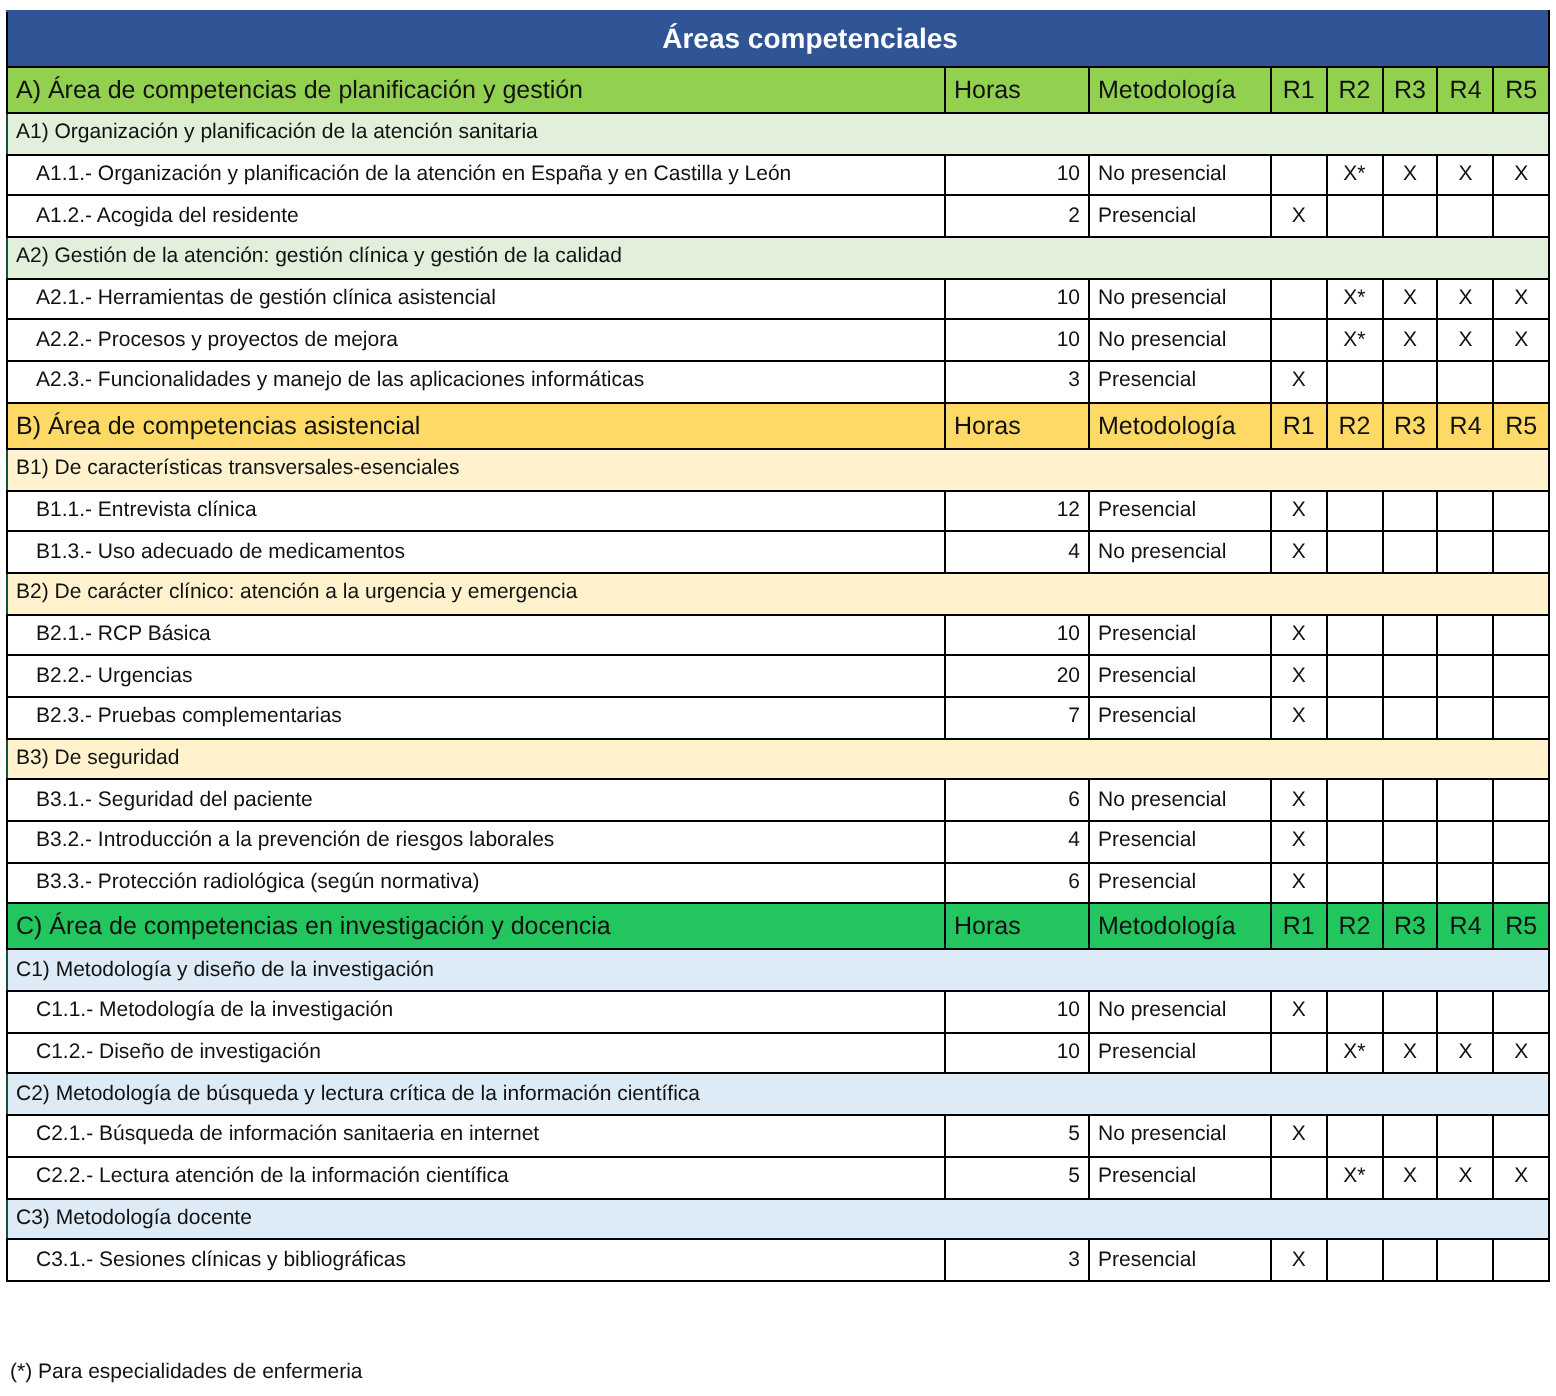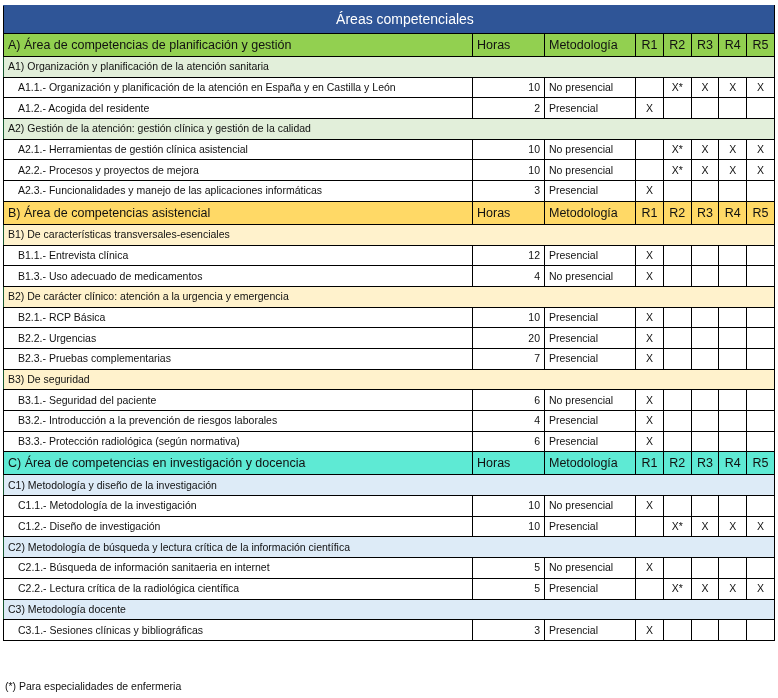--- a/index.html
+++ b/index.html
@@ -6,26 +6,26 @@
   body { width: 778px; height: 698px; position: relative; overflow: hidden;
          font-family: "Liberation Sans", sans-serif; color: #111; }
   table.grid { position: absolute; left: 3px; top: 5px; width: 771px;
                border-collapse: collapse; table-layout: fixed; }
   table.grid td { border: 1px solid #000; padding: 0 4px; font-size: 10.5px;
                   white-space: nowrap; overflow: hidden; height: 19.7px; line-height: 19px; }
   col.c-desc { width: 469px; }
   col.c-hours { width: 72px; }
   col.c-meth { width: 91px; }
   col.c-r { width: 27.8px; }
-  tr.title td { background: #2f5597; color: #fff; font-weight: normal; font-size: 14px;
+  tr.title td { background: #2f5597; color: #fff; font-weight: bold; font-size: 14px;
                 text-align: center; height: 27px; line-height: 27px; border-color: #2f5597 #000 #000 #000; padding-left: 36px; }
   tr.sec td { height: 22px; line-height: 22px; font-size: 12.5px; }
   tr.sec.a td { background: #92d050; margin-left: 16px; }
   tr.sec.b td { background: #ffd966; }
-  tr.sec.c td { background: #5eead4; margin-left: 35px; }
+  tr.sec.c td { background: #22c55e; margin-left: 35px; }
   tr.sec td.r { text-align: center; padding: 0; }
   tr.sub td { border-left: 1px solid #14532d; border-right: 1px solid #000; }
   tr.sub.a td { background: #e2efda; }
   tr.sub.b td { background: #fff2cc; }
   tr.sub.c td { background: #ddebf7; }
   tr.item td.desc { padding-left: 14px; }
   tr.item td.hours { text-align: right; }
   tr.item td.r { text-align: center; padding: 0; }
   .footnote { position: absolute; left: 5px; top: 680px; font-size: 10.5px; }
 </style>
@@ -252,21 +252,21 @@
         <td class="desc">C2.1.- Búsqueda de información sanitaeria en internet</td>
         <td class="hours">5</td>
         <td class="meth">No presencial</td>
         <td class="r">X</td>
         <td class="r"></td>
         <td class="r"></td>
         <td class="r"></td>
         <td class="r"></td>
       </tr>
       <tr class="item">
-        <td class="desc">C2.2.- Lectura crítica de la radiológica científica</td>
+        <td class="desc">C2.2.- Lectura atención de la información científica</td>
         <td class="hours">5</td>
         <td class="meth">Presencial</td>
         <td class="r"></td>
         <td class="r">X*</td>
         <td class="r">X</td>
         <td class="r">X</td>
         <td class="r">X</td>
       </tr>
       <tr class="sub c">
         <td colspan="8">C3) Metodología docente</td>

